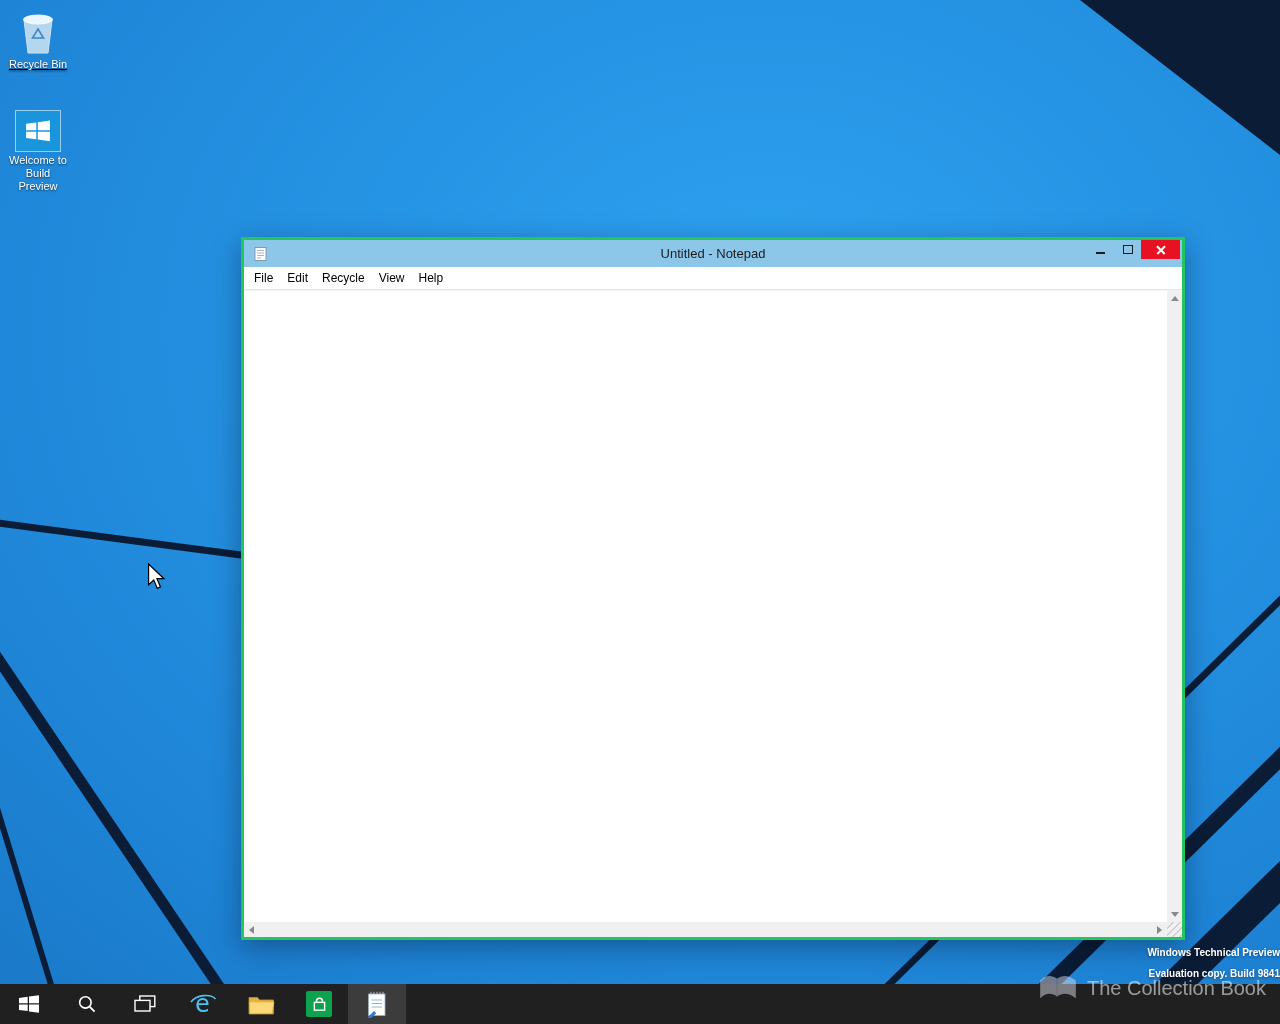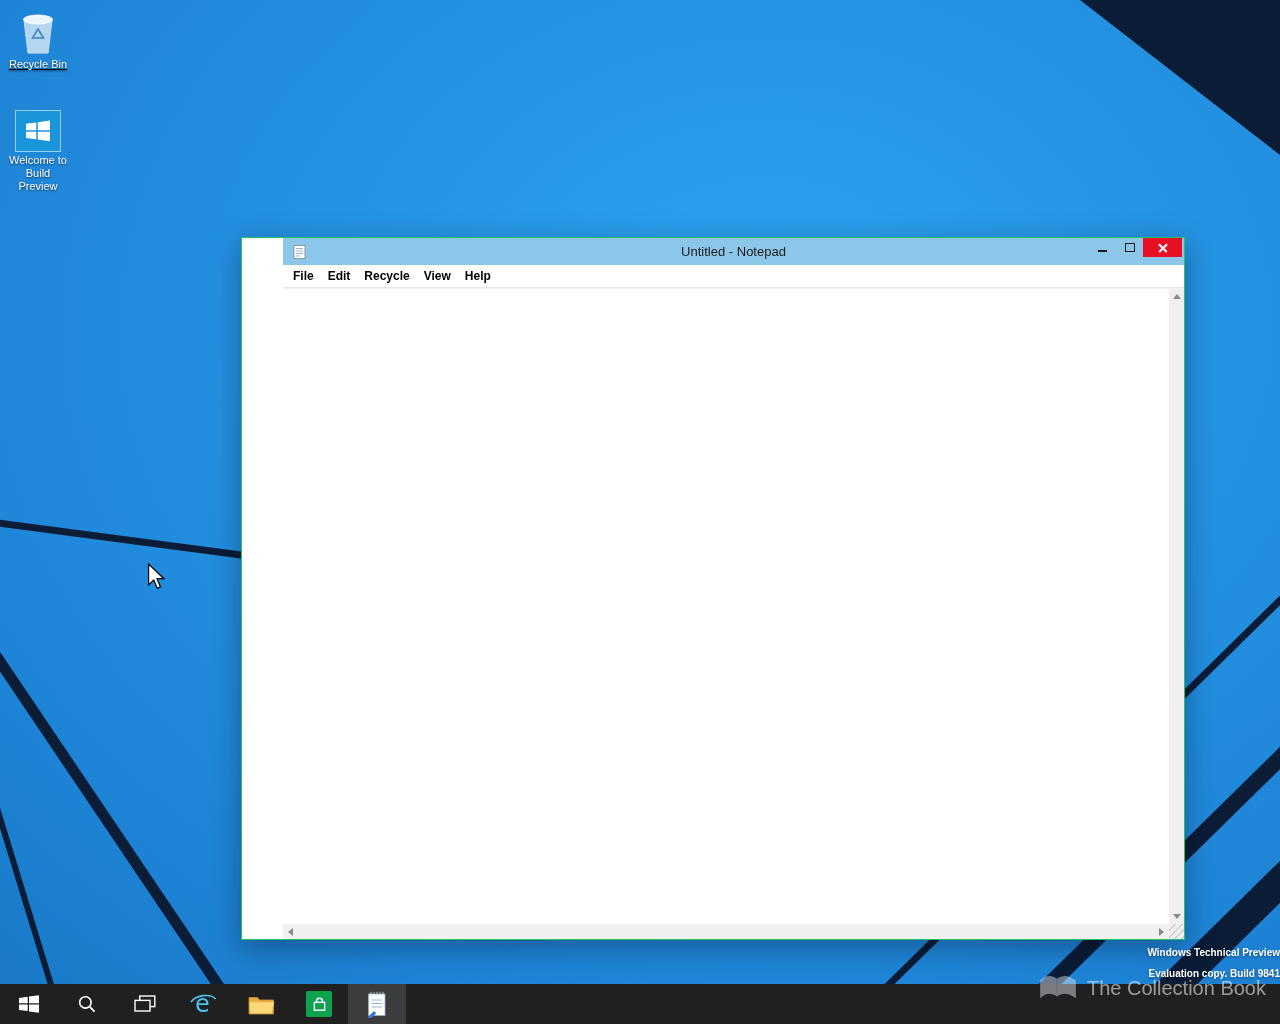--- a/index.html
+++ b/index.html
@@ -30,38 +30,38 @@
     text-shadow:0 1px 2px rgba(0,0,0,.65);}
   .welcome-tile{width:46px;height:42px;background:#1a95dc;border:1px solid rgba(255,255,255,.55);
     display:flex;align-items:center;justify-content:center;box-sizing:border-box;}
 
   
   .eval-watermark{position:absolute;right:0;top:942px;z-index:6;text-align:right;
     color:#fff;font-size:10px;line-height:21px;text-shadow:0 1px 3px rgba(0,0,0,.45);font-weight:bold;}
 
   
   .window{position:absolute;left:241px;top:237px;width:944px;height:703px;z-index:5;
-    background:#fff;border:1px solid #22c55e;box-sizing:border-box;
-    box-shadow:0 8px 26px rgba(0,10,30,.35);display:flex;flex-direction:column;padding-left:41px;}
+    background:#fff;border:3px solid #22c55e;box-sizing:border-box;
+    box-shadow:0 8px 26px rgba(0,10,30,.35);display:flex;flex-direction:column;}
   .titlebar{height:27px;background:#8cc6e9;position:relative;display:flex;align-items:center;
     flex:0 0 auto;}
   .titlebar .doc-icon{margin-left:9px;display:flex;}
   .title-text{position:absolute;left:0;right:0;text-align:center;font-size:13px;color:#1c1c1c;}
   .caption-buttons{position:absolute;top:0;right:2px;display:flex;z-index:2;}
   .cap{height:19px;display:flex;align-items:center;justify-content:center;}
   .cap.min,.cap.max{width:27px;}
   .cap.close{width:39px;background:#e81123;position:relative;}
   .glyph-min{width:9px;height:2px;background:#1a1a1a;margin-top:6px;}
   .glyph-max{width:8px;height:7px;border:1px solid #1a1a1a;}
   .xbar{position:absolute;left:50%;top:50%;width:11px;height:1.6px;background:#fff;}
   .xbar.a{transform:translate(-50%,-50%) rotate(45deg);}
   .xbar.b{transform:translate(-50%,-50%) rotate(-45deg);}
 
   .menubar{height:22px;background:#fff;border-bottom:1px solid #e6e6e6;display:flex;
-    align-items:center;padding-left:3px;flex:0 0 auto;font-weight:bold;}
+    align-items:center;padding-left:3px;flex:0 0 auto;}
   .menu-item{font-size:12px;color:#000;padding:0 7px;line-height:21px;}
 
   .client{flex:1;position:relative;background:#fff;border-top:1px solid #f2f2f2;}
   .editor{position:absolute;left:0;top:0;right:15px;bottom:15px;outline:none;
     font-family:"Liberation Mono","DejaVu Sans Mono",monospace;font-size:13px;padding:2px 4px;}
   .vscroll{position:absolute;top:0;right:0;bottom:15px;width:15px;background:#f0f0f0;}
   .hscroll{position:absolute;left:0;right:15px;bottom:0;height:15px;background:#f0f0f0;}
   .sb-corner{position:absolute;right:0;bottom:0;width:15px;height:15px;background:#f0f0f0;
     background-image:repeating-linear-gradient(135deg,transparent 0 4px,#cfcfcf 4px 5px);}
   .sb-btn{position:absolute;width:15px;height:15px;display:flex;align-items:center;justify-content:center;}

